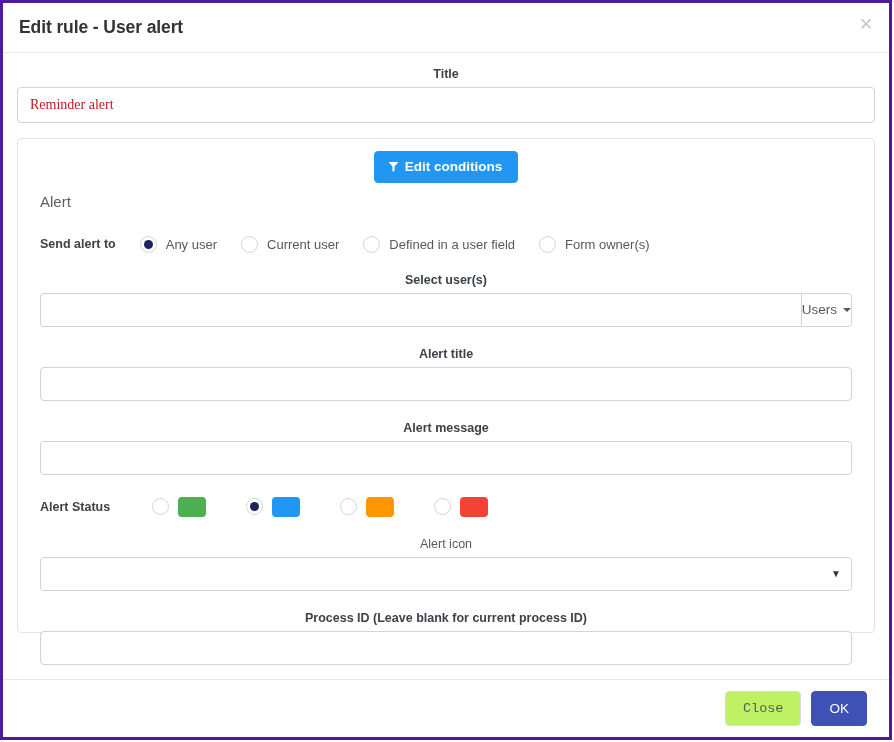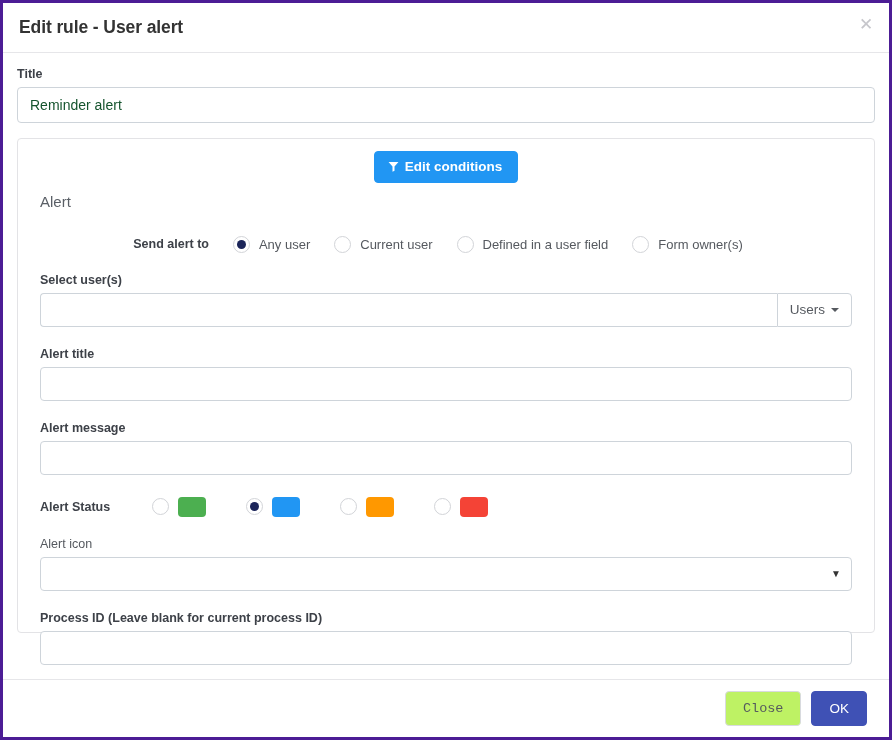--- a/index.html
+++ b/index.html
@@ -70,37 +70,38 @@
     box-sizing: border-box;
     position: relative;
   }
 
   .field-label {
     font-size: 12.5px;
     font-weight: bold;
     color: #3d4148;
     margin-bottom: 6px;
     display: block;
+    text-align: center;
   }
   .field-label.normal {
     font-weight: normal;
     color: #55595f;
   }
 
   .text-input {
     width: 100%;
     height: 34px;
     box-sizing: border-box;
     border: 1px solid #ced4da;
     border-radius: 4px;
     background: #ffffff;
     padding: 8px 12px;
     font-size: 13.5px;
-    color: #14532d;
-    font-family: Liberation Sans, sans-serif;
+    color: #b91c1c;
+    font-family: Liberation Serif, serif;
     outline: none;
   }
   .text-input::placeholder { color: #b8bcc2; }
 
   .title-input {
     height: 36px;
     font-size: 14px;
   }
 
   
@@ -146,21 +147,20 @@
     color: #5a5f66;
     font-weight: normal;
     margin: 6px 0 0 8px;
   }
 
   
   .radio-row {
     display: flex;
     align-items: center;
     margin: 26px 0 0 8px;
-    justify-content: center;
   }
   .radio-row-label {
     font-size: 12.5px;
     font-weight: bold;
     color: #3d4148;
     margin-right: 24px;
   }
   .radio-opt {
     display: flex;
     align-items: center;
@@ -204,21 +204,21 @@
   }
   .addon-btn {
     height: 34px;
     box-sizing: border-box;
     border: 1px solid #ced4da;
     border-top-right-radius: 4px;
     border-bottom-right-radius: 4px;
     background: #ffffff;
     color: #55595f;
     font-size: 13.5px;
-    padding: 0 12px;
+    padding: 0 0;
     display: inline-flex;
     align-items: center;
     gap: 6px;
     cursor: pointer;
     font-family: "Liberation Sans", sans-serif;
     white-space: nowrap;
   }
   .caret {
     width: 0; height: 0;
     border-left: 4px solid transparent;

